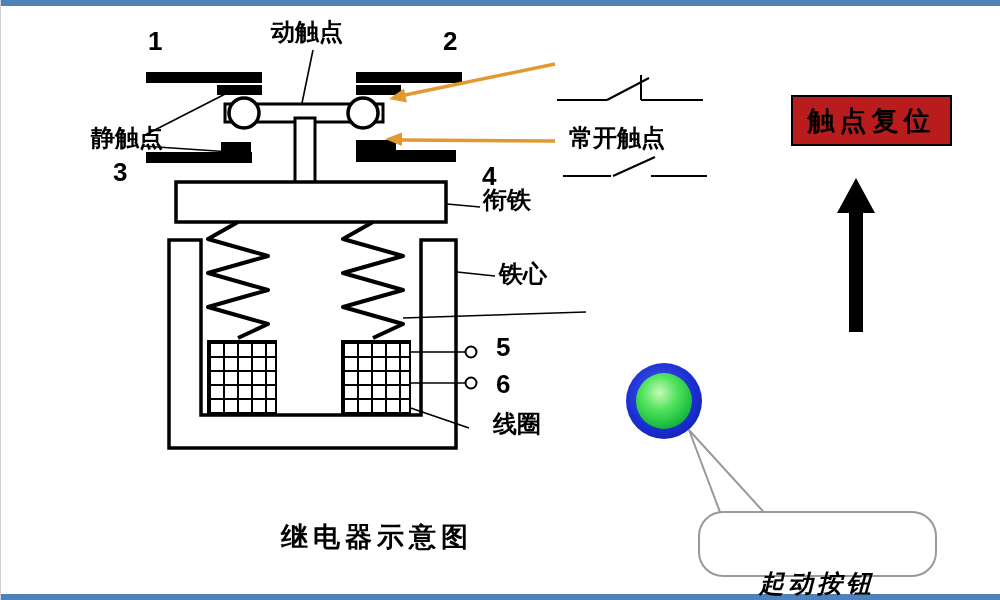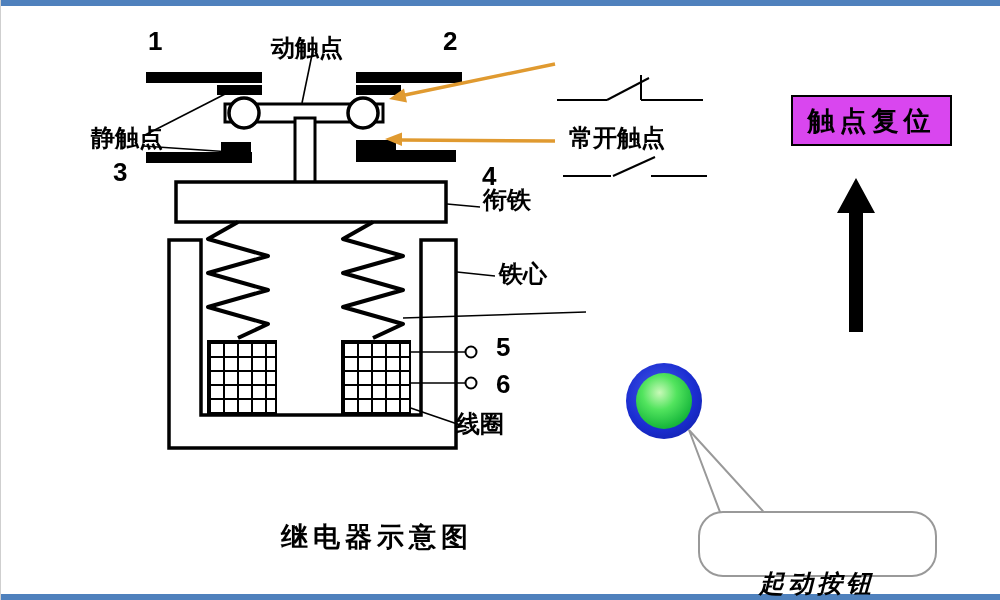--- a/index.html
+++ b/index.html
@@ -11,21 +11,21 @@
   .hbar{position:absolute;left:0;width:1000px;height:6px;background:#4f81bd;}
   .hbar.top{top:0;}
   .hbar.bottom{bottom:0;}
   svg{position:absolute;left:0;top:0;}
   .lbl{
     position:absolute;color:#000;font-weight:700;font-size:24px;line-height:1.15;
     white-space:nowrap;
   }
   .num{font-size:26px;}
   .statebox{
-    position:absolute;border:2px solid #000;background:#d946ef;
+    position:absolute;border:2px solid #000;background:#b91c1c;
     display:flex;align-items:center;justify-content:center;
     font-weight:700;font-size:27px;letter-spacing:5px;color:#000;
   }
   .title{font-size:27px;letter-spacing:5px;}
   .coil{
     position:absolute;width:66px;height:70px;border:2px solid #000;background-color:#fff;
     background-image:
       repeating-linear-gradient(to right,#000 0 2px,rgba(0,0,0,0) 2px 14px),
       repeating-linear-gradient(to bottom,#000 0 2px,rgba(0,0,0,0) 2px 14px);
   }
@@ -135,26 +135,26 @@
     <div class="btn-inner"></div>
   </div>
 
   <div class="lbl num" style="left:147px;top:27px;">1</div>
   <div class="lbl num" style="left:442px;top:27px;">2</div>
   <div class="lbl num" style="left:112px;top:158px;">3</div>
   <div class="lbl num" style="left:481px;top:162px;">4</div>
   <div class="lbl num" style="left:495px;top:333px;">5</div>
   <div class="lbl num" style="left:495px;top:370px;">6</div>
 
-  <div class="lbl" style="left:270px;top:18px;margin-top:16px;">动触点</div>
+  <div class="lbl" style="left:270px;top:18px;">动触点</div>
   <div class="lbl" style="left:90px;top:124px;">静触点</div>
   <div class="lbl" style="left:568px;top:124px;">常开触点</div>
   <div class="lbl" style="left:482px;top:186px;">衔铁</div>
   <div class="lbl" style="left:498px;top:262px;font-family:Liberation Mono, monospace;">铁心</div>
-  <div class="lbl" style="left:455px;top:410px;">线圈</div>
+  <div class="lbl" style="left:492px;top:410px;">线圈</div>
 
   <div class="statebox" style="left:790px;top:95px;width:157px;height:47px;">触点复位</div>
 
   <div class="callout-text">起动按钮</div>
 
   <div class="lbl title" style="left:280px;top:492px;margin-top:30px;">继电器示意图</div>
 
 </div>
 
 </body></html>

